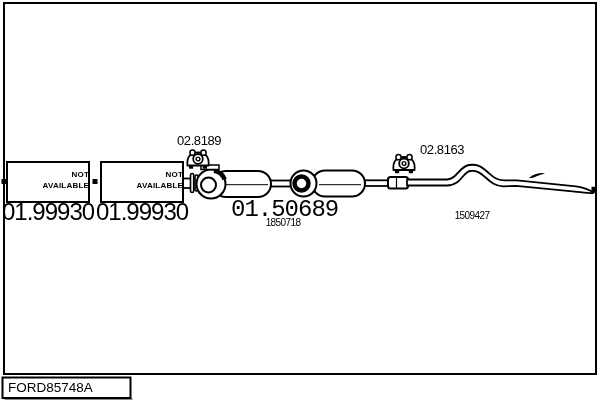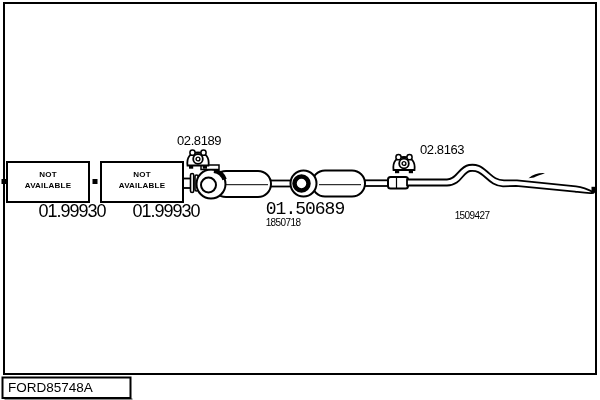--- a/index.html
+++ b/index.html
@@ -5,23 +5,24 @@
   html,body{margin:0;padding:0;}
   #stage{
     position:relative;width:600px;height:400px;background:#ffffff;
     font-family:"Liberation Sans", sans-serif;color:#000;overflow:hidden;
   }
   #artwork{position:absolute;left:0;top:0;}
   .lbl{position:absolute;text-align:center;color:#000;}
   .box-label{
     font-size:8px;font-weight:bold;line-height:10.5px;white-space:pre-line;
     letter-spacing:0.2px;
+    text-align:right;
   }
   .part-number{
-    font-size:18px;letter-spacing:-1px;line-height:19px;margin-left:24px;
+    font-size:24px;letter-spacing:-1px;line-height:19px;
   }
   .ref-number{
     font-size:10px;letter-spacing:-0.6px;line-height:10px;
   }
   .hanger-code{
     font-size:13px;font-weight:normal;letter-spacing:-0.4px;line-height:9px;
   }
   .footer-code{
     font-size:13.5px;letter-spacing:0;text-align:left;line-height:14px;
   }

